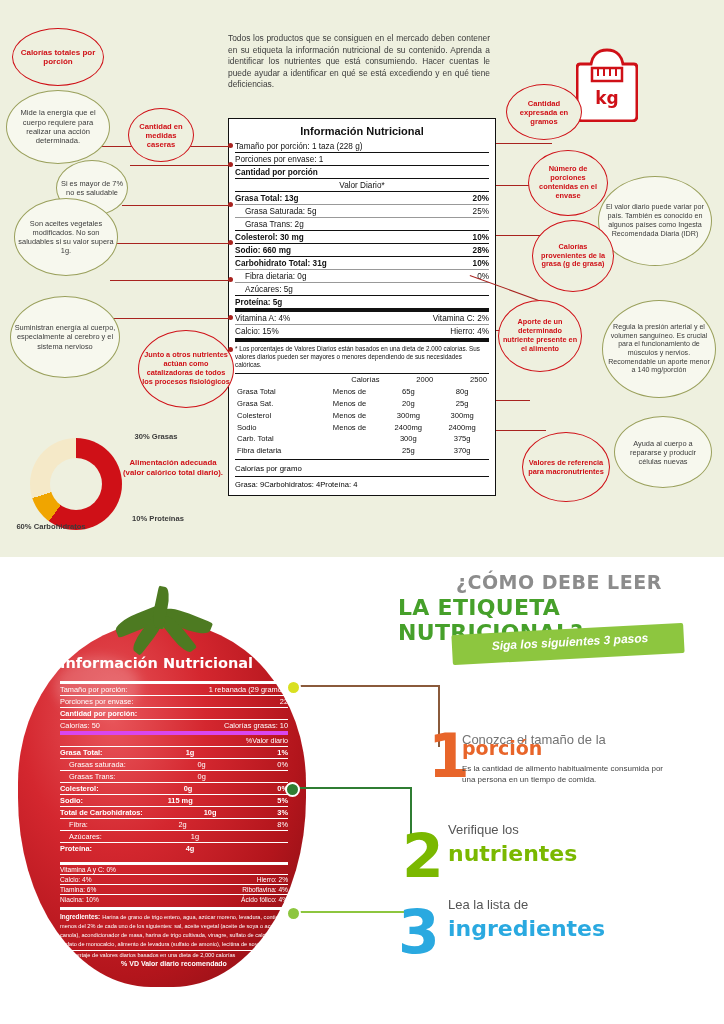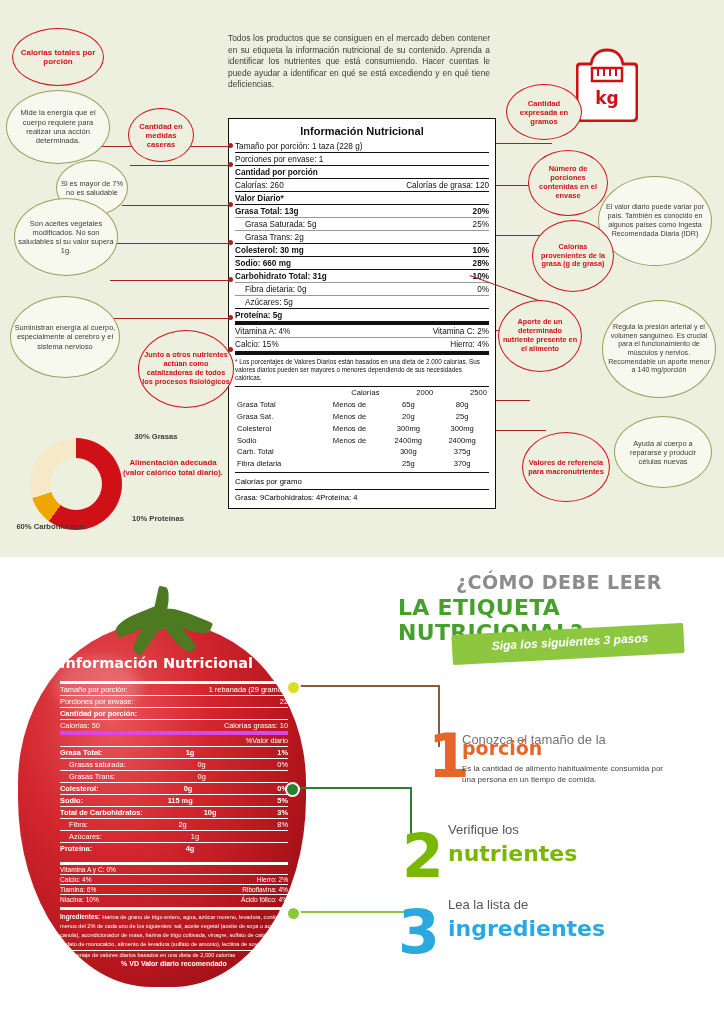--- a/index.html
+++ b/index.html
@@ -13,21 +13,21 @@
 
   
   #facts-top{position:absolute;left:228px;top:118px;width:268px;background:#ffffff;border:1px solid #111;padding:4px 6px 6px 6px;box-sizing:border-box;}
   #facts-top .ft-title{text-align:center;font-weight:bold;font-size:11px;color:#111;padding:2px 0 3px 0;}
   #facts-top .row{display:flex;justify-content:space-between;font-size:8.2px;color:#111;padding:1.5px 0;border-top:1px solid #111;}
   #facts-top .row.nb{border-top:none;}
   #facts-top .row.thin{border-top:1px solid #999;}
   #facts-top .row.thick{border-top:4px solid #111;}
   #facts-top .row.bold{font-weight:bold;}
   #facts-top .ind1{padding-left:10px;}
-  #facts-top .center{justify-content:flex-start;font-weight:bold;}
+  #facts-top .center{justify-content:center;font-weight:normal;}
   #facts-top .note{font-size:6.3px;line-height:8px;color:#111;border-top:4px solid #111;padding-top:3px;margin-top:1px;}
   #facts-top .dv-table{width:100%;border-collapse:collapse;margin-top:4px;border-top:1px solid #111;}
   #facts-top .dv-table td{font-size:7.6px;color:#111;padding:1.4px 2px;}
   #facts-top .dv-table tr.hdr td{text-align:right;}
   #facts-top .dv-table td:first-child{text-align:left;}
   #facts-top .dv-table td.c{text-align:center;}
   #facts-top .cal-gram{border-top:1px solid #111;display:flex;font-size:7.6px;padding-top:3px;margin-top:3px;}
   #facts-top .cal-gram-title{font-size:7.8px;padding-top:4px;border-top:1px solid #111;margin-top:3px;}
 
   
@@ -110,24 +110,20 @@
     <div class="ft-title">Información Nutricional</div>
     <div class="row nb">
         <span>Tamaño por porción: 1 taza (228 g)</span>
       </div>
     <div class="row">
         <span>Porciones por envase: 1</span>
       </div>
     <div class="row bold">
         <span>Cantidad por porción</span>
       </div>
-    <div class="row">
-      <span>Calorías: 260</span>
-      <span>Calorías de grasa: 120</span>
-    </div>
     <div class="row center">
         <span>Valor Diario*</span>
       </div>
 
     <div class="row bold">
         <span>Grasa Total: 13g</span>
         <span>20%</span>
       </div>
     <div class="row thin ind1">
         <span>Grasa Saturada: 5g</span>

